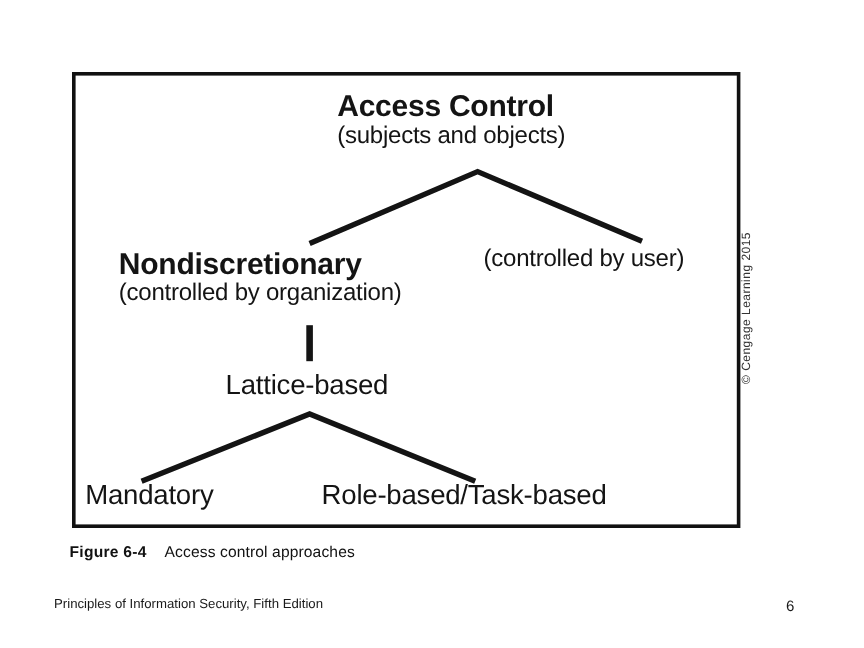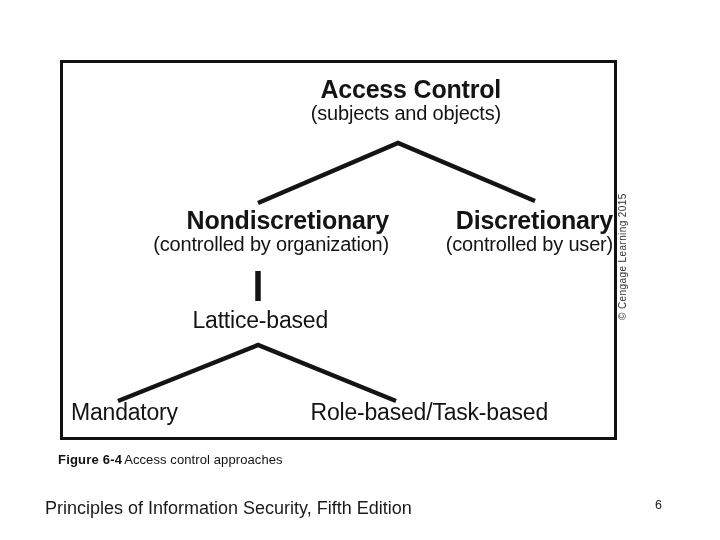--- a/index.html
+++ b/index.html
@@ -33,21 +33,21 @@
     left: 0;
     top: 0;
     width: 557px;
     height: 380px;
     display: block;
   }
 
   
   .node {
     position: absolute;
-    text-align: right;
+    text-align: left;
     line-height: 1.12;
     white-space: nowrap;
     color: #141414;
   }
   .node .title {
     display: block;
     font-size: 25px;
     font-weight: 600;
     letter-spacing: -0.2px;
   }
@@ -119,37 +119,37 @@
     font-size: 13px;
     color: #111111;
     white-space: nowrap;
   }
   #figure-caption .cap-label {
     font-weight: bold;
     letter-spacing: 0.2px;
   }
   #figure-caption .cap-text {
     font-weight: 400;
-    margin-left: 2px;
+    margin-left: 15px;
     letter-spacing: 0.1px;
   }
 
   
   #footer-bar {
     position: absolute;
     left: 0;
     top: 498px;
     width: 720px;
     height: 20px;
   }
   #footer-title {
     position: absolute;
     left: 45px;
     top: 0;
-    font-size: 18px;
+    font-size: 11px;
     color: #1a1a1a;
     white-space: nowrap;
   }
   #footer-page-number {
     position: absolute;
     left: 655px;
     top: 0;
     font-size: 12.5px;
     color: #1a1a1a;
   }
@@ -172,21 +172,20 @@
     <span class="title">Access Control</span>
     <span class="sub">(subjects and objects)</span>
   </div>
 
   <div class="node" id="node-nondiscretionary">
     <span class="title">Nondiscretionary</span>
     <span class="sub">(controlled by organization)</span>
   </div>
 
   <div class="node" id="node-discretionary">
-    <span class="title">Discretionary</span>
     <span class="sub">(controlled by user)</span>
   </div>
 
   <div class="node plain" id="node-lattice-based">
     <span class="title">Lattice-based</span>
   </div>
 
   <div class="node plain" id="node-mandatory">
     <span class="title">Mandatory</span>
   </div>

